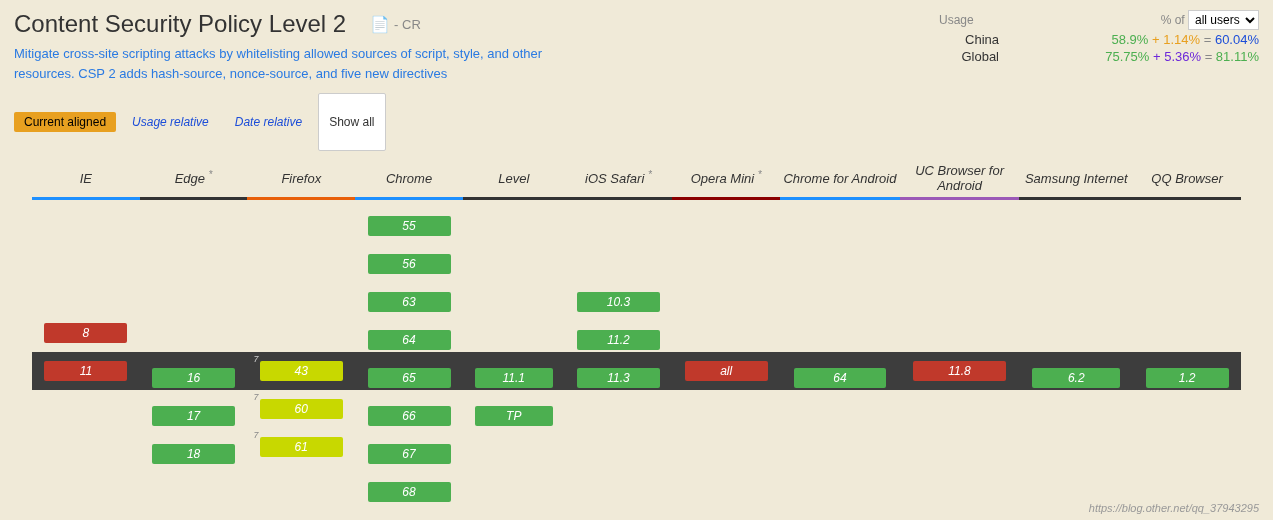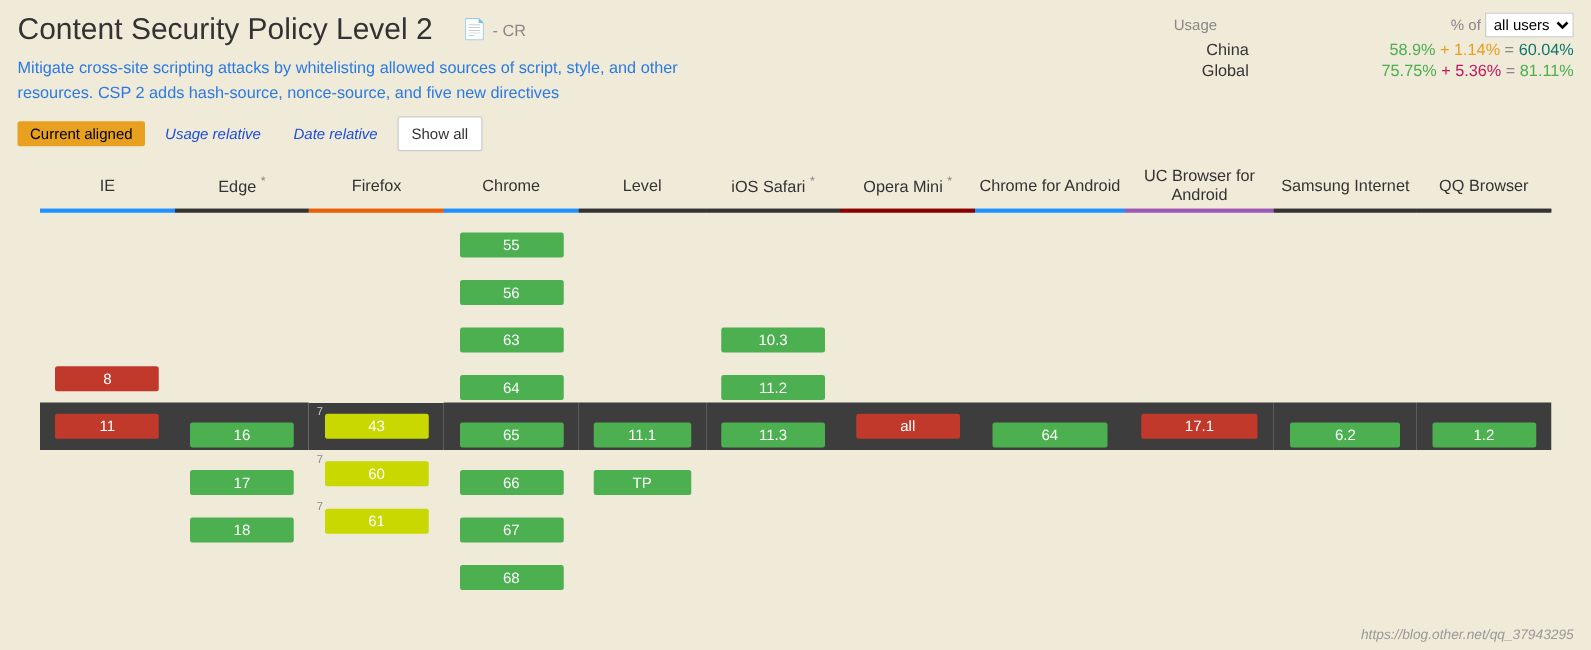--- a/index.html
+++ b/index.html
@@ -111,29 +111,30 @@
       padding: 3px 10px;
       font-size: 12px;
       cursor: pointer;
       font-style: italic;
     }
 
     .btn-show-all {
       background: white;
       color: #333;
       border: 1px solid #ccc;
-      padding: 6px 10px;
+      padding: 21px 10px;
       font-size: 12px;
       cursor: pointer;
       border-radius: 2px;
     }
 
     .browser-table-wrapper {
       overflow-x: auto;
       padding: 0 32px;
+      font-style: italic;
     }
 
     .browser-table {
       width: 100%;
       border-collapse: collapse;
       table-layout: fixed;
     }
 
     .browser-table th {
       text-align: center;
@@ -226,28 +227,28 @@
           <option>all users</option>
         </select>
       </span>
     </div>
     <div class="stats-row">
       <span class="stats-label">China</span>
       <span class="stats-values">
         <span style="color:#4caf50;">58.9%</span>
         <span style="color:#e8a020;"> + 1.14% </span>
         <span style="color:#888;">= </span>
-        <span style="color:#0f766e;">60.04%</span>
+        <span style="color:#1d4ed8;">60.04%</span>
       </span>
     </div>
     <div class="stats-row">
       <span class="stats-label">Global</span>
       <span class="stats-values">
         <span style="color:#4caf50;">75.75%</span>
-        <span style="color:#be185d;"> + 5.36% </span>
+        <span style="color:#6d28d9;"> + 5.36% </span>
         <span style="color:#888;">= </span>
         <span style="color:#4caf50;">81.11%</span>
       </span>
     </div>
   </div>
 </div>
 
 <div class="filter-bar">
   <button class="btn-current">Current aligned</button>
   <button class="btn-filter">Usage relative</button>
@@ -345,21 +346,21 @@
 
       <tr style="background-color: #3d3d3d;">
         <td><span class="cell-inner cell-red">11</span></td>
         <td><span class="cell-inner cell-green">16</span></td>
         <td style="position:relative;"><span style="position:absolute;top:2px;left:6px;font-size:9px;color:#ccc;">7</span><span class="cell-inner cell-yellow">43</span></td>
         <td><span class="cell-inner cell-green">65</span></td>
         <td><span class="cell-inner cell-green">11.1</span></td>
         <td><span class="cell-inner cell-green">11.3</span></td>
         <td><span class="cell-inner cell-red">all</span></td>
         <td><span class="cell-inner cell-green">64</span></td>
-        <td><span class="cell-inner cell-red">17.1</span></td>
+        <td><span class="cell-inner cell-red">11.8</span></td>
         <td><span class="cell-inner cell-green">6.2</span></td>
         <td><span class="cell-inner cell-green">1.2</span></td>
       </tr>
 
       <tr>
         <td></td>
         <td><span class="cell-inner cell-green">17</span></td>
         <td style="position:relative;"><span style="position:absolute;top:2px;left:6px;font-size:9px;color:#888;">7</span><span class="cell-inner cell-yellow">60</span></td>
         <td><span class="cell-inner cell-green">66</span></td>
         <td><span class="cell-inner cell-green">TP</span></td>

